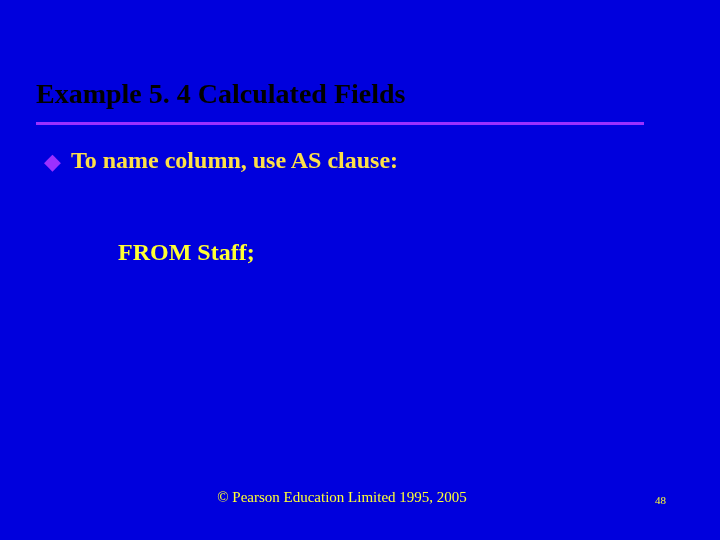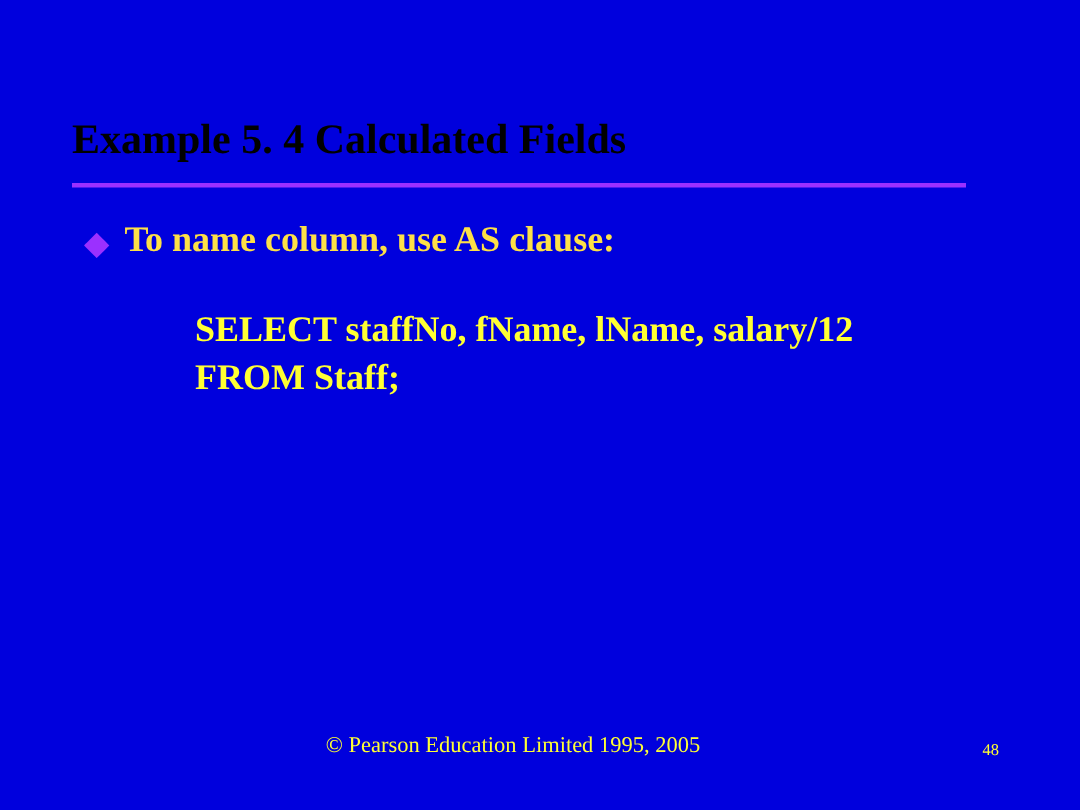--- a/index.html
+++ b/index.html
@@ -7,21 +7,21 @@
   body {
     background: #0000dd;
     font-family: "Times New Roman", Times, serif;
     position: relative;
     overflow: hidden;
   }
   .slide {
     width: 684px;
     height: 540px;
     position: relative;
-    padding: 78px 40px 0 48px;
+    padding: 78px 40px 0 36px;
   }
   .title {
     color: #000000;
     font-size: 28px;
     font-weight: bold;
     padding-bottom: 10px;
   }
   .rule {
     border: none;
     border-top: 3px solid #9b30ff;
@@ -82,20 +82,20 @@
 
   <div class="title">Example 5. 4  Calculated Fields</div>
   <hr class="rule">
 
   <div class="bullet-row">
     <span class="bullet">◆</span>
     <span class="bullet-text">To name column, use AS clause:</span>
   </div>
 
   <div class="code">
-    <span>SELECT staffNo, fName, lName, salary/12</span><br>
+    <br>
     <span>FROM Staff;</span>
   </div>
 
   <div class="footer">© Pearson Education Limited 1995, 2005</div>
   <div class="page-num">48</div>
 
 </div>
 
 </body></html>

